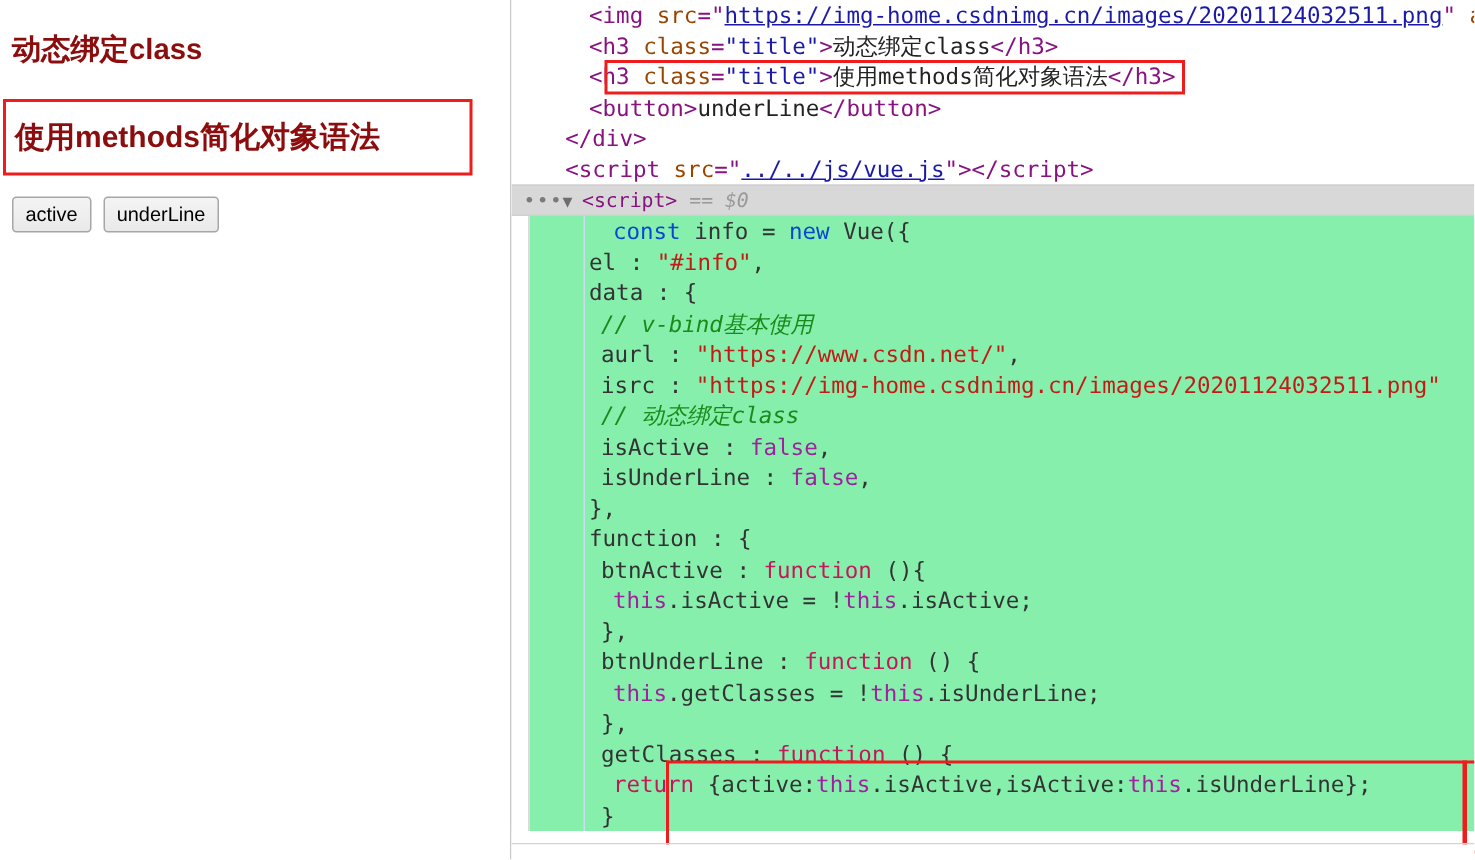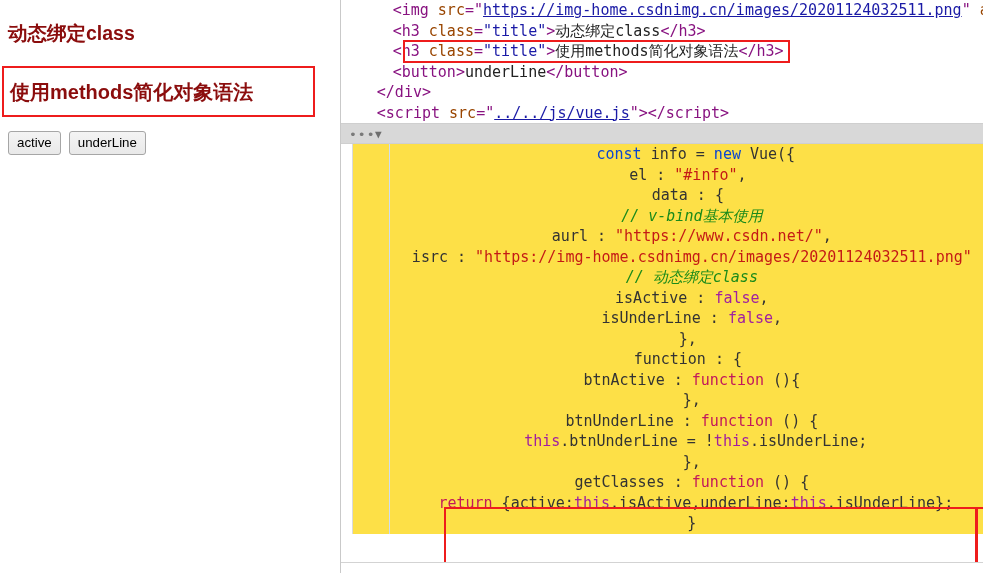--- a/index.html
+++ b/index.html
@@ -135,22 +135,21 @@
     font-size: 11px;
   }
   #dt-script-text {
     position: absolute;
     left: 47px; top: 0;
   }
 
   
   #dt-js-wrap {
     position: relative;
-    background: #fde047;
-    text-align: center;
+    background: #86efac;
   }
   #dt-js-gutter {
     position: absolute;
     left: 0; top: 0; bottom: 0;
     width: 12px;
     border-right: 1px solid #dadada;
     background: #ffffff;
   }
   #dt-js-guide {
     position: absolute;
@@ -226,44 +225,46 @@
         <div class="dt-line"><span style="display: inline-block; width: 51.7px;"></span><span class="t-punct">&lt;</span><span class="t-tag">h3</span><span class="t-punct"> </span><span class="t-attr">class</span><span class="t-punct">=</span><span class="t-val">"title"</span><span class="t-punct">&gt;</span><span class="t-text">动态绑定class</span><span class="t-punct">&lt;/</span><span class="t-tag">h3</span><span class="t-punct">&gt;</span></div>
         <div class="dt-line"><span style="display: inline-block; width: 51.7px;"></span><span class="t-punct">&lt;</span><span class="t-tag">h3</span><span class="t-punct"> </span><span class="t-attr">class</span><span class="t-punct">=</span><span class="t-val">"title"</span><span class="t-punct">&gt;</span><span class="t-text">使用methods简化对象语法</span><span class="t-punct">&lt;/</span><span class="t-tag">h3</span><span class="t-punct">&gt;</span></div>
         <div class="dt-line"><span style="display: inline-block; width: 51.7px;"></span><span class="t-punct">&lt;</span><span class="t-tag">button</span><span class="t-punct">&gt;</span><span class="t-text">underLine</span><span class="t-punct">&lt;/</span><span class="t-tag">button</span><span class="t-punct">&gt;</span></div>
         <div class="dt-line"><span style="display: inline-block; width: 35.8px;"></span><span class="t-punct">&lt;/</span><span class="t-tag">div</span><span class="t-punct">&gt;</span></div>
         <div class="dt-line"><span style="display: inline-block; width: 35.8px;"></span><span class="t-punct">&lt;</span><span class="t-tag">script</span><span class="t-punct"> </span><span class="t-attr">src</span><span class="t-punct">="</span><span class="t-val-lnk">../../js/vue.js</span><span class="t-punct">"&gt;</span><span class="t-punct">&lt;/</span><span class="t-tag">script</span><span class="t-punct">&gt;</span></div>
       </div>
 
     <div id="dt-script-row">
       <span id="dt-ellipsis">•••</span>
       <span id="dt-caret">▼</span>
+      <span id="dt-script-text"><span class="t-punct">&lt;script&gt;</span><span class="t-gray"> <span>== $0</span></span></span>
     </div>
 
     <div id="dt-js-wrap">
       <div id="dt-js-gutter"></div>
       <div id="dt-js-guide"></div>
       <div id="dt-js-lines">
           <div class="dt-line"><span style="display: inline-block; width: 67.6px;"></span><span class="j-kw">const</span><span class="j-plain"> info </span><span class="j-plain">= </span><span class="j-kw">new</span><span class="j-plain"> Vue({</span></div>
           <div class="dt-line"><span style="display: inline-block; width: 51.7px;"></span><span class="j-plain">el : </span><span class="j-str">"#info"</span><span class="j-plain">,</span></div>
           <div class="dt-line"><span style="display: inline-block; width: 51.7px;"></span><span class="j-plain">data : {</span></div>
           <div class="dt-line"><span style="display: inline-block; width: 59.65px;"></span><span class="j-com">// v-bind基本使用</span></div>
           <div class="dt-line"><span style="display: inline-block; width: 59.65px;"></span><span class="j-plain">aurl : </span><span class="j-str">"https://www.csdn.net/"</span><span class="j-plain">,</span></div>
           <div class="dt-line"><span style="display: inline-block; width: 59.65px;"></span><span class="j-plain">isrc : </span><span class="j-str">"https://img-home.csdnimg.cn/images/20201124032511.png"</span></div>
           <div class="dt-line"><span style="display: inline-block; width: 59.65px;"></span><span class="j-com">// 动态绑定class</span></div>
           <div class="dt-line"><span style="display: inline-block; width: 59.65px;"></span><span class="j-plain">isActive : </span><span class="j-bool">false</span><span class="j-plain">,</span></div>
           <div class="dt-line"><span style="display: inline-block; width: 59.65px;"></span><span class="j-plain">isUnderLine : </span><span class="j-bool">false</span><span class="j-plain">,</span></div>
           <div class="dt-line"><span style="display: inline-block; width: 51.7px;"></span><span class="j-plain">},</span></div>
           <div class="dt-line"><span style="display: inline-block; width: 51.7px;"></span><span class="j-plain">function : {</span></div>
           <div class="dt-line"><span style="display: inline-block; width: 59.65px;"></span><span class="j-plain">btnActive : </span><span class="j-fn">function</span><span class="j-plain"> (){</span></div>
+          <div class="dt-line"><span style="display: inline-block; width: 67.6px;"></span><span class="j-this">this</span><span class="j-plain">.isActive = !</span><span class="j-this">this</span><span class="j-plain">.isActive;</span></div>
           <div class="dt-line"><span style="display: inline-block; width: 59.65px;"></span><span class="j-plain">},</span></div>
           <div class="dt-line"><span style="display: inline-block; width: 59.65px;"></span><span class="j-plain">btnUnderLine : </span><span class="j-fn">function</span><span class="j-plain"> () {</span></div>
-          <div class="dt-line"><span style="display: inline-block; width: 67.6px;"></span><span class="j-this">this</span><span class="j-plain">.btnUnderLine = !</span><span class="j-this">this</span><span class="j-plain">.isUnderLine;</span></div>
+          <div class="dt-line"><span style="display: inline-block; width: 67.6px;"></span><span class="j-this">this</span><span class="j-plain">.getClasses = !</span><span class="j-this">this</span><span class="j-plain">.isUnderLine;</span></div>
           <div class="dt-line"><span style="display: inline-block; width: 59.65px;"></span><span class="j-plain">},</span></div>
           <div class="dt-line"><span style="display: inline-block; width: 59.65px;"></span><span class="j-plain">getClasses : </span><span class="j-fn">function</span><span class="j-plain"> () {</span></div>
-          <div class="dt-line"><span style="display: inline-block; width: 67.6px;"></span><span class="j-fn">return</span><span class="j-plain"> {active:</span><span class="j-this">this</span><span class="j-plain">.isActive,underLine:</span><span class="j-this">this</span><span class="j-plain">.isUnderLine};</span></div>
+          <div class="dt-line"><span style="display: inline-block; width: 67.6px;"></span><span class="j-fn">return</span><span class="j-plain"> {active:</span><span class="j-this">this</span><span class="j-plain">.isActive,isActive:</span><span class="j-this">this</span><span class="j-plain">.isUnderLine};</span></div>
           <div class="dt-line"><span style="display: inline-block; width: 59.65px;"></span><span class="j-plain">}</span></div>
         </div>
     </div>
 
     <div id="dt-redbox-h3"></div>
     <div id="dt-redbox-get"></div>
     <div id="dt-redbox-get-right"></div>
 
     <div id="dt-bottom-rule"></div>
     <div id="dt-bottom-fill"></div>

